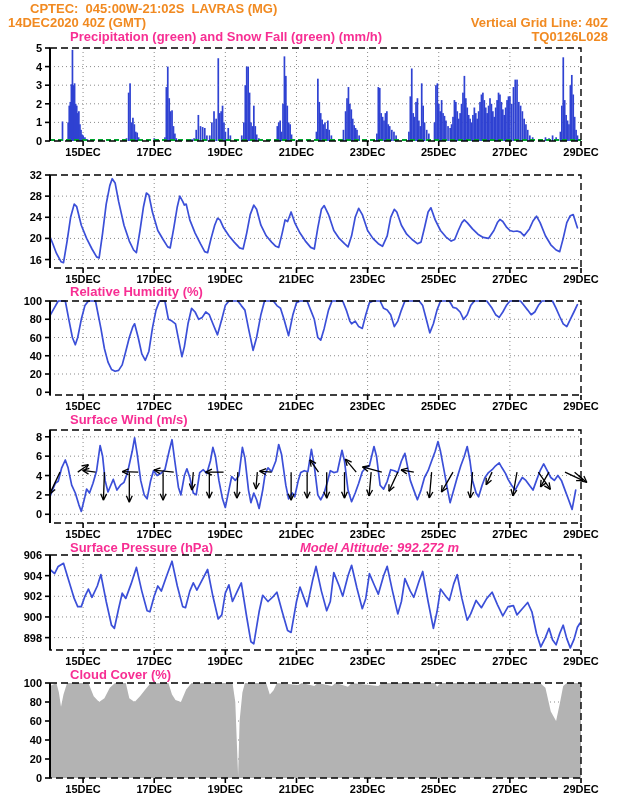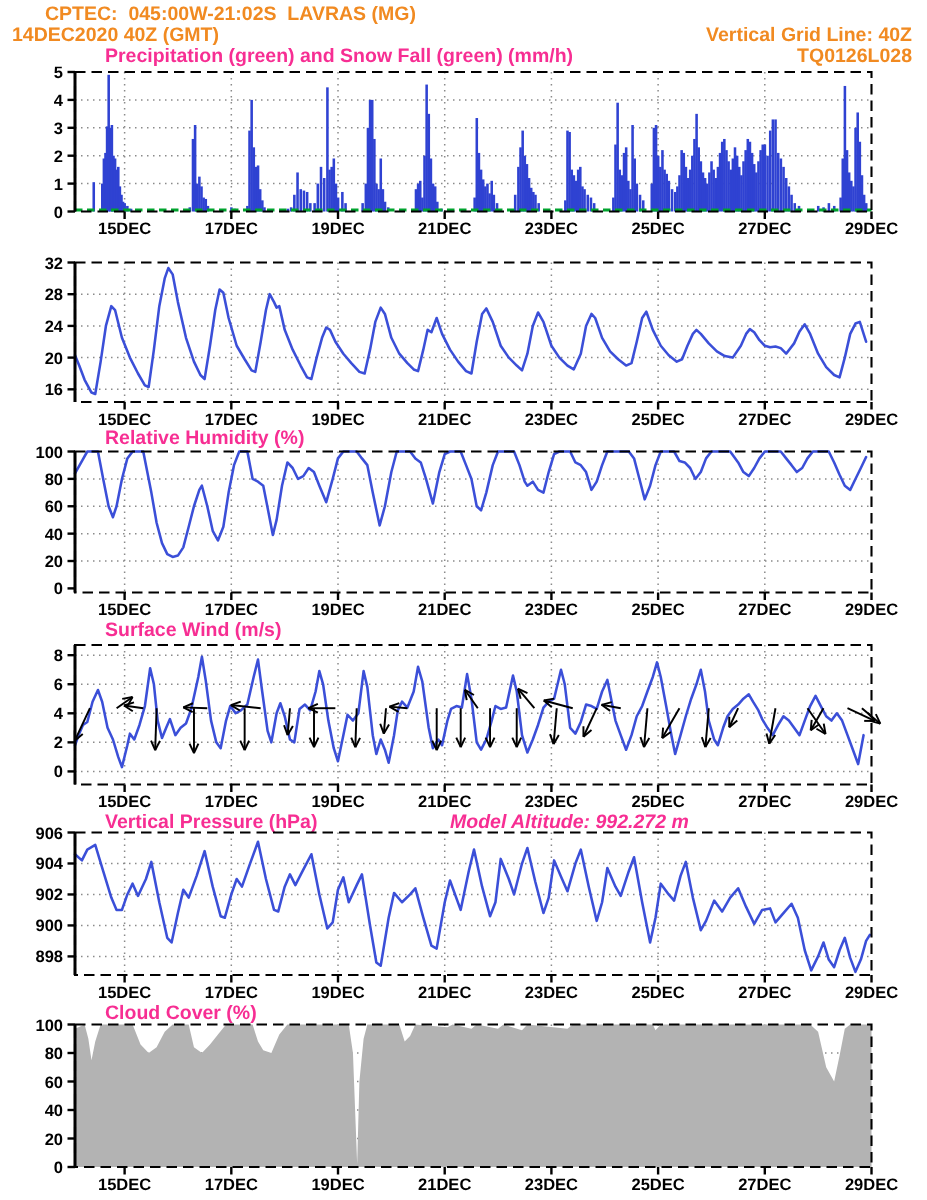--- a/index.html
+++ b/index.html
@@ -15,21 +15,21 @@
 
 <div class="page">
   <div class="txt orange" style="left:30px;top:2px;">CPTEC:  045:00W-21:02S  LAVRAS (MG)</div>
   <div class="txt orange" style="left:8px;top:16px;">14DEC2020 40Z (GMT)</div>
   <div class="txt orange" style="right:10px;top:16px;">Vertical Grid Line: 40Z</div>
   <div class="txt magenta" style="left:70px;top:30px;">Precipitation (green) and Snow Fall (green) (mm/h)</div>
   <div class="txt orange" style="right:10px;top:30px;">TQ0126L028</div>
 
   <div class="txt magenta" style="left:70px;top:285px;">Relative Humidity (%)</div>
   <div class="txt magenta" style="left:70px;top:413px;">Surface Wind (m/s)</div>
-  <div class="txt magenta" style="left:70px;top:541px;">Vertical Pressure (hPa)</div>
+  <div class="txt magenta" style="left:70px;top:541px;">Surface Pressure (hPa)</div>
   <div class="txt magenta" style="left:300px;top:541px;font-style:italic;">Model Altitude: 992.272 m</div>
   <div class="txt magenta" style="left:70px;top:668px;">Cloud Cover (%)</div>
 
   <div id="charts"><svg width="618" height="800">
         <g>
           <line x1="83.07635632953783" y1="48" x2="83.07635632953783" y2="141" stroke="#8a8a8a" stroke-width="1" stroke-dasharray="1,3"></line>
           <line x1="154.20830542531814" y1="48" x2="154.20830542531814" y2="141" stroke="#8a8a8a" stroke-width="1" stroke-dasharray="1,3"></line>
           <line x1="225.34025452109844" y1="48" x2="225.34025452109844" y2="141" stroke="#8a8a8a" stroke-width="1" stroke-dasharray="1,3"></line>
           <line x1="296.4722036168788" y1="48" x2="296.4722036168788" y2="141" stroke="#8a8a8a" stroke-width="1" stroke-dasharray="1,3"></line>
           <line x1="367.6041527126591" y1="48" x2="367.6041527126591" y2="141" stroke="#8a8a8a" stroke-width="1" stroke-dasharray="1,3"></line>

